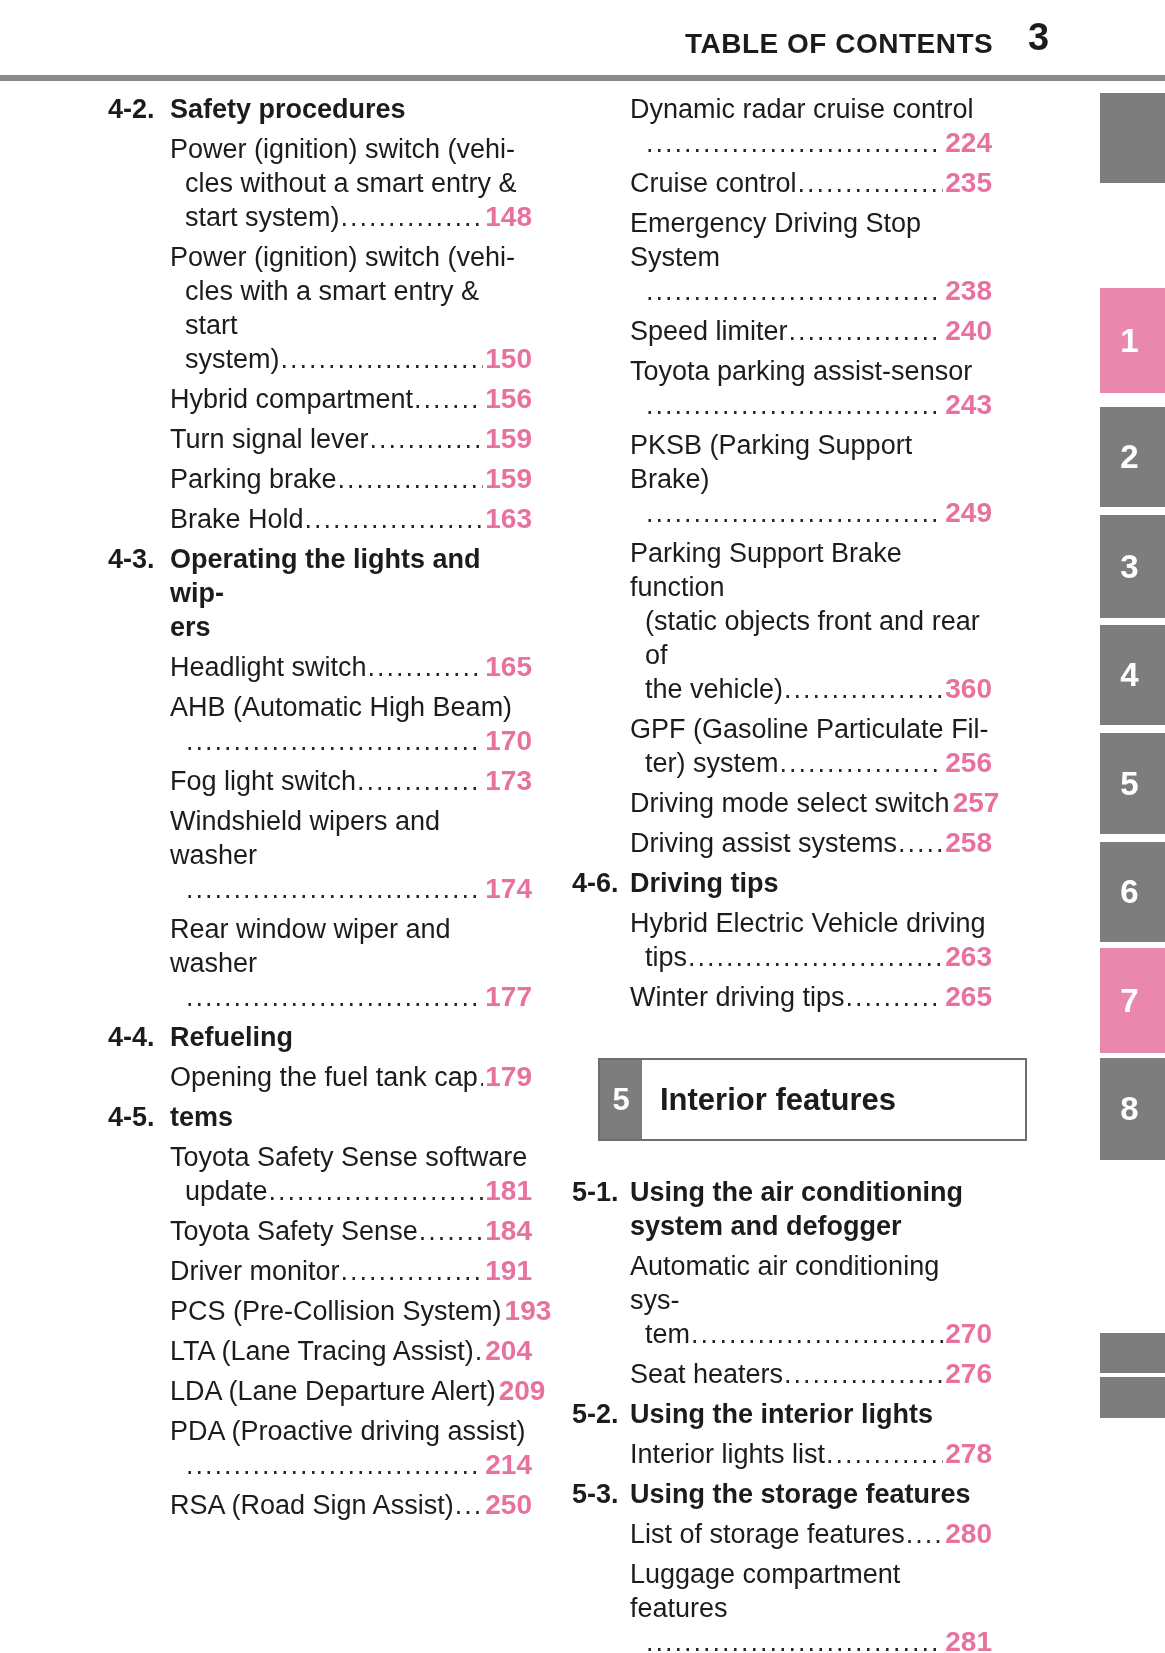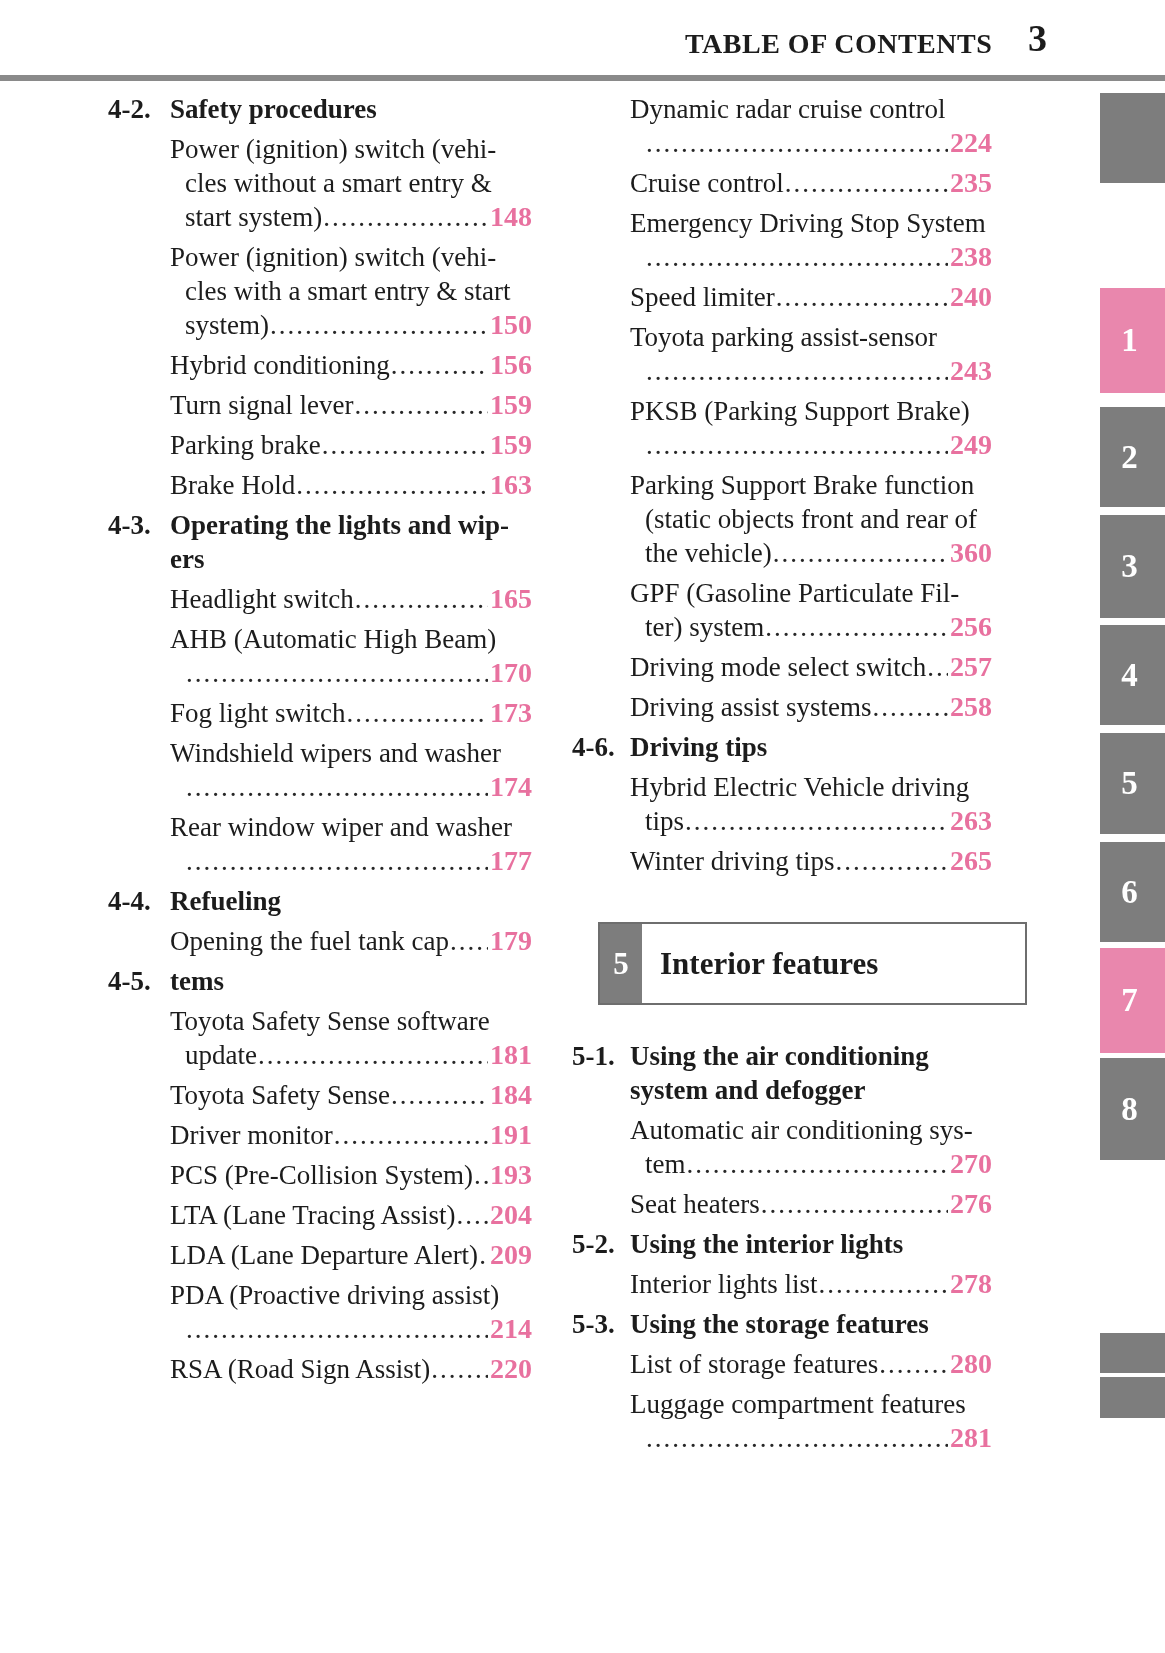--- a/index.html
+++ b/index.html
@@ -1,18 +1,18 @@
 <!DOCTYPE html>
 <html style="--accent-pink: #e8719f; --tab-pink: #e987ad; --tab-gray: #7d7d7d; --rule: #8a8a8a; --text: #1c1c1c;"><head>
 <meta charset="utf-8">
 <style>
   html,body{margin:0;padding:0;background:#ffffff;}
   .page{
     position:relative;width:1165px;height:1653px;background:#fff;
-    font-family:Liberation Serif, serif;color:#1c1c1c;overflow:hidden;
+    font-family:Liberation Sans, sans-serif;color:#1c1c1c;overflow:hidden;
   }
   
   .hdr-title{position:absolute;left:685px;top:28px;font-size:28px;font-weight:bold;letter-spacing:.5px;white-space:nowrap;}
   .hdr-page{position:absolute;left:1028px;top:16px;font-size:38px;font-weight:bold;}
   .hdr-rule{position:absolute;left:0;top:75px;width:1165px;height:6px;background:var(--rule,#8a8a8a);}
   
   .col{position:absolute;top:92px;font-size:27px;line-height:34px;}
   .col-left{left:108px;width:424px;}
   .col-right{left:572px;width:420px;}
   .section{position:relative;padding-left:62px;}
@@ -73,21 +73,21 @@
             <div class="eline">Power (ignition) switch (vehi-</div>
             <div class="eline ind">cles with a smart entry &amp; start</div>
             <div class="lline ind">
               <span class="txt">system)</span>
               <span class="dots"></span>
               <span class="pg">150</span>
             </div>
           </div>
           <div class="entry">
             <div class="lline">
-              <span class="txt">Hybrid conditioning</span>
+              <span class="txt">Hybrid compartment</span>
               <span class="dots"></span>
               <span class="pg">156</span>
             </div>
           </div>
           <div class="entry">
             <div class="lline">
               <span class="txt">Turn signal lever</span>
               <span class="dots"></span>
               <span class="pg">159</span>
             </div>
@@ -224,21 +224,21 @@
             <div class="lline ind">
               <span class="txt"></span>
               <span class="dots"></span>
               <span class="pg">214</span>
             </div>
           </div>
           <div class="entry">
             <div class="lline">
               <span class="txt">RSA (Road Sign Assist)</span>
               <span class="dots"></span>
-              <span class="pg">220</span>
+              <span class="pg">250</span>
             </div>
           </div>
         </div>
       </div>
     </div>
   <div class="col col-right" id="col-right">
       <div class="section">
         <div class="entries">
           <div class="entry">
             <div class="eline">Dynamic radar cruise control</div>

